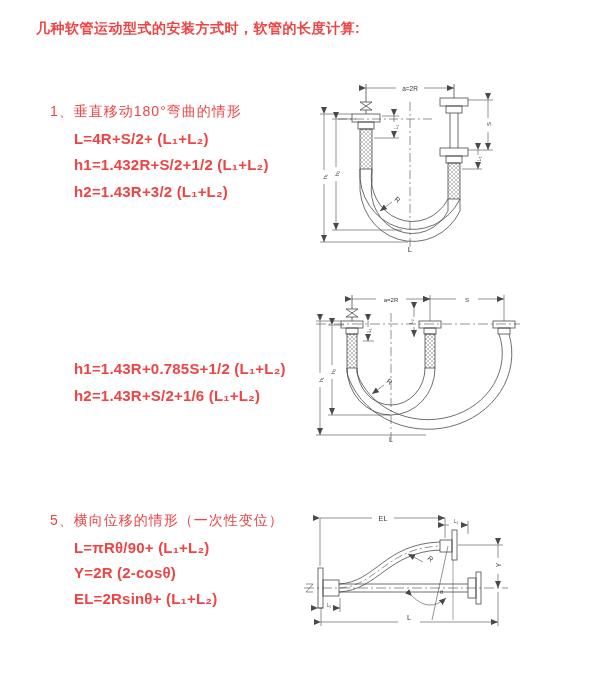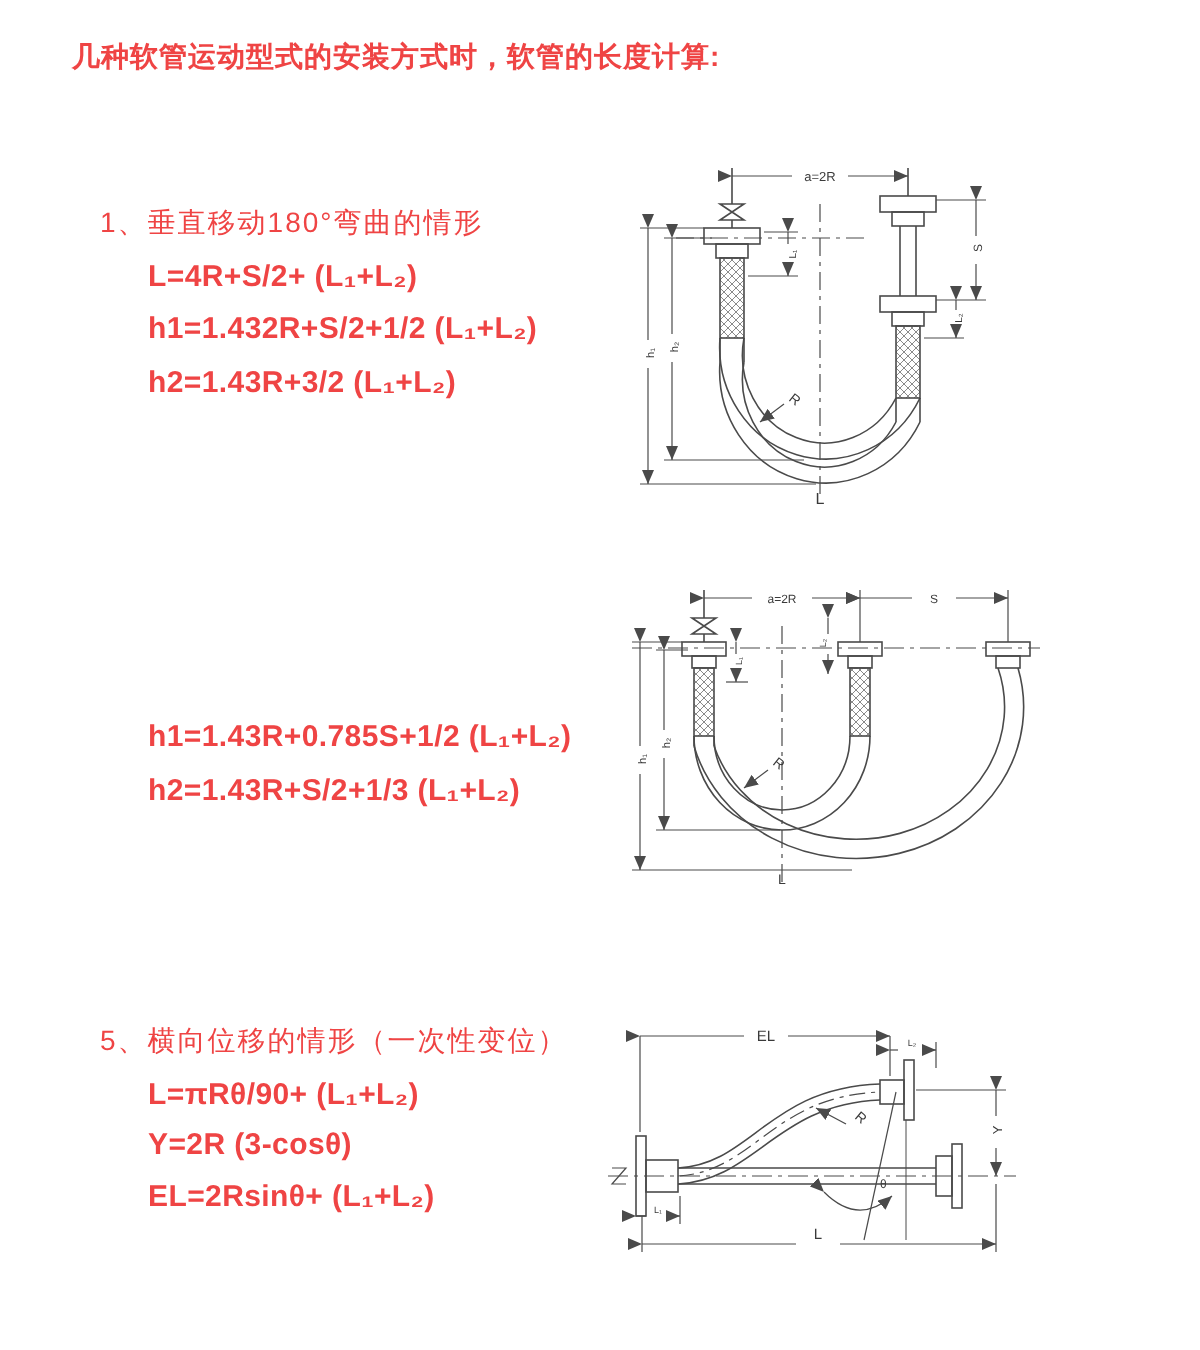--- a/index.html
+++ b/index.html
@@ -101,21 +101,21 @@
         <text x="167" y="89" text-anchor="middle" font-size="5" transform="rotate(-90 167 87)">L₂</text>
         <text x="13.5" y="107" text-anchor="middle" font-size="5.5" transform="rotate(-90 13 105)">h₁</text>
         <text x="25.5" y="104" text-anchor="middle" font-size="5.5" transform="rotate(-90 25 102)">h₂</text>
         <text x="82" y="128" font-size="7" transform="rotate(38 82 128)">R</text>
         <text x="98" y="180" text-anchor="middle" font-size="8">L</text>
       </g>
     </svg>
   </div>
 
   <div class="formula f2b">h1=1.43R+0.785S+1/2 (L₁+L₂)</div>
-  <div class="formula f2c">h2=1.43R+S/2+1/3 (L₁+L₂)</div>
+  <div class="formula f2c">h2=1.43R+S/2+1/6 (L₁+L₂)</div>
 
   <div class="diagram d2">
     <svg viewBox="0 0 258 160" width="258" height="160">
       <defs>
         <marker id="ar2" markerWidth="7" markerHeight="6" refX="7" refY="3" orient="auto" markerUnits="userSpaceOnUse">
           <path d="M0 0 L7 3 L0 6 Z" fill="#4a4a4a"></path>
         </marker>
         <pattern id="hp2" width="4" height="4" patternUnits="userSpaceOnUse">
           <path d="M0 4 L4 0 M0 0 L4 4" stroke="#8a8a8a" stroke-width="0.5"></path>
         </pattern>
@@ -175,21 +175,21 @@
         <text x="13.5" y="97" text-anchor="middle" font-size="5.5" transform="rotate(-90 13 95)">h₁</text>
         <text x="25.5" y="89" text-anchor="middle" font-size="5.5" transform="rotate(-90 25 87)">h₂</text>
         <text x="78" y="97" font-size="7" transform="rotate(38 78 97)">R</text>
         <text x="83" y="157" text-anchor="middle" font-size="7">L</text>
       </g>
     </svg>
   </div>
 
   <div class="heading h3">5、横向位移的情形（一次性变位）</div>
   <div class="formula f3a">L=πRθ/90+ (L₁+L₂)</div>
-  <div class="formula f3b">Y=2R (3-cosθ)</div>
+  <div class="formula f3b">Y=2R (2-cosθ)</div>
   <div class="formula f3c">EL=2Rsinθ+ (L₁+L₂)</div>
 
   <div class="diagram d3">
     <svg viewBox="0 0 268 142" width="268" height="142">
       <defs>
         <marker id="ar3" markerWidth="7" markerHeight="6" refX="7" refY="3" orient="auto" markerUnits="userSpaceOnUse">
           <path d="M0 0 L7 3 L0 6 Z" fill="#4a4a4a"></path>
         </marker>
       </defs>
       <g stroke="#4a4a4a" stroke-width="0.8" fill="none">

